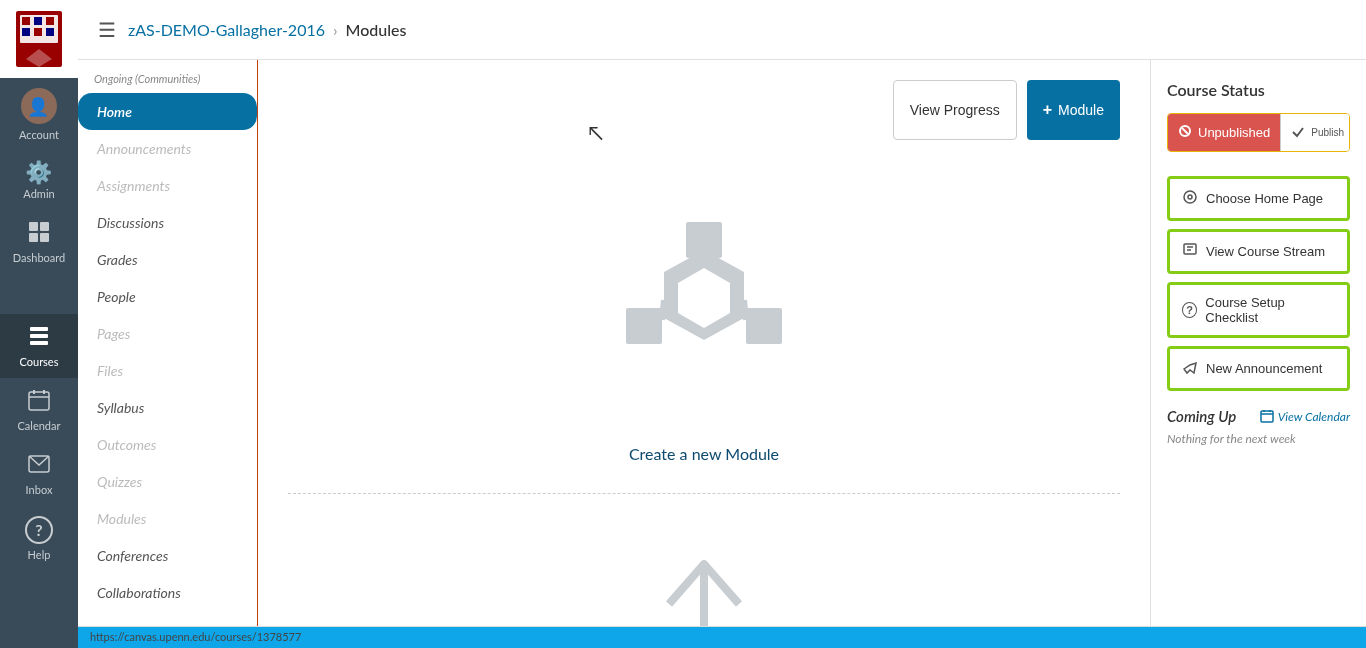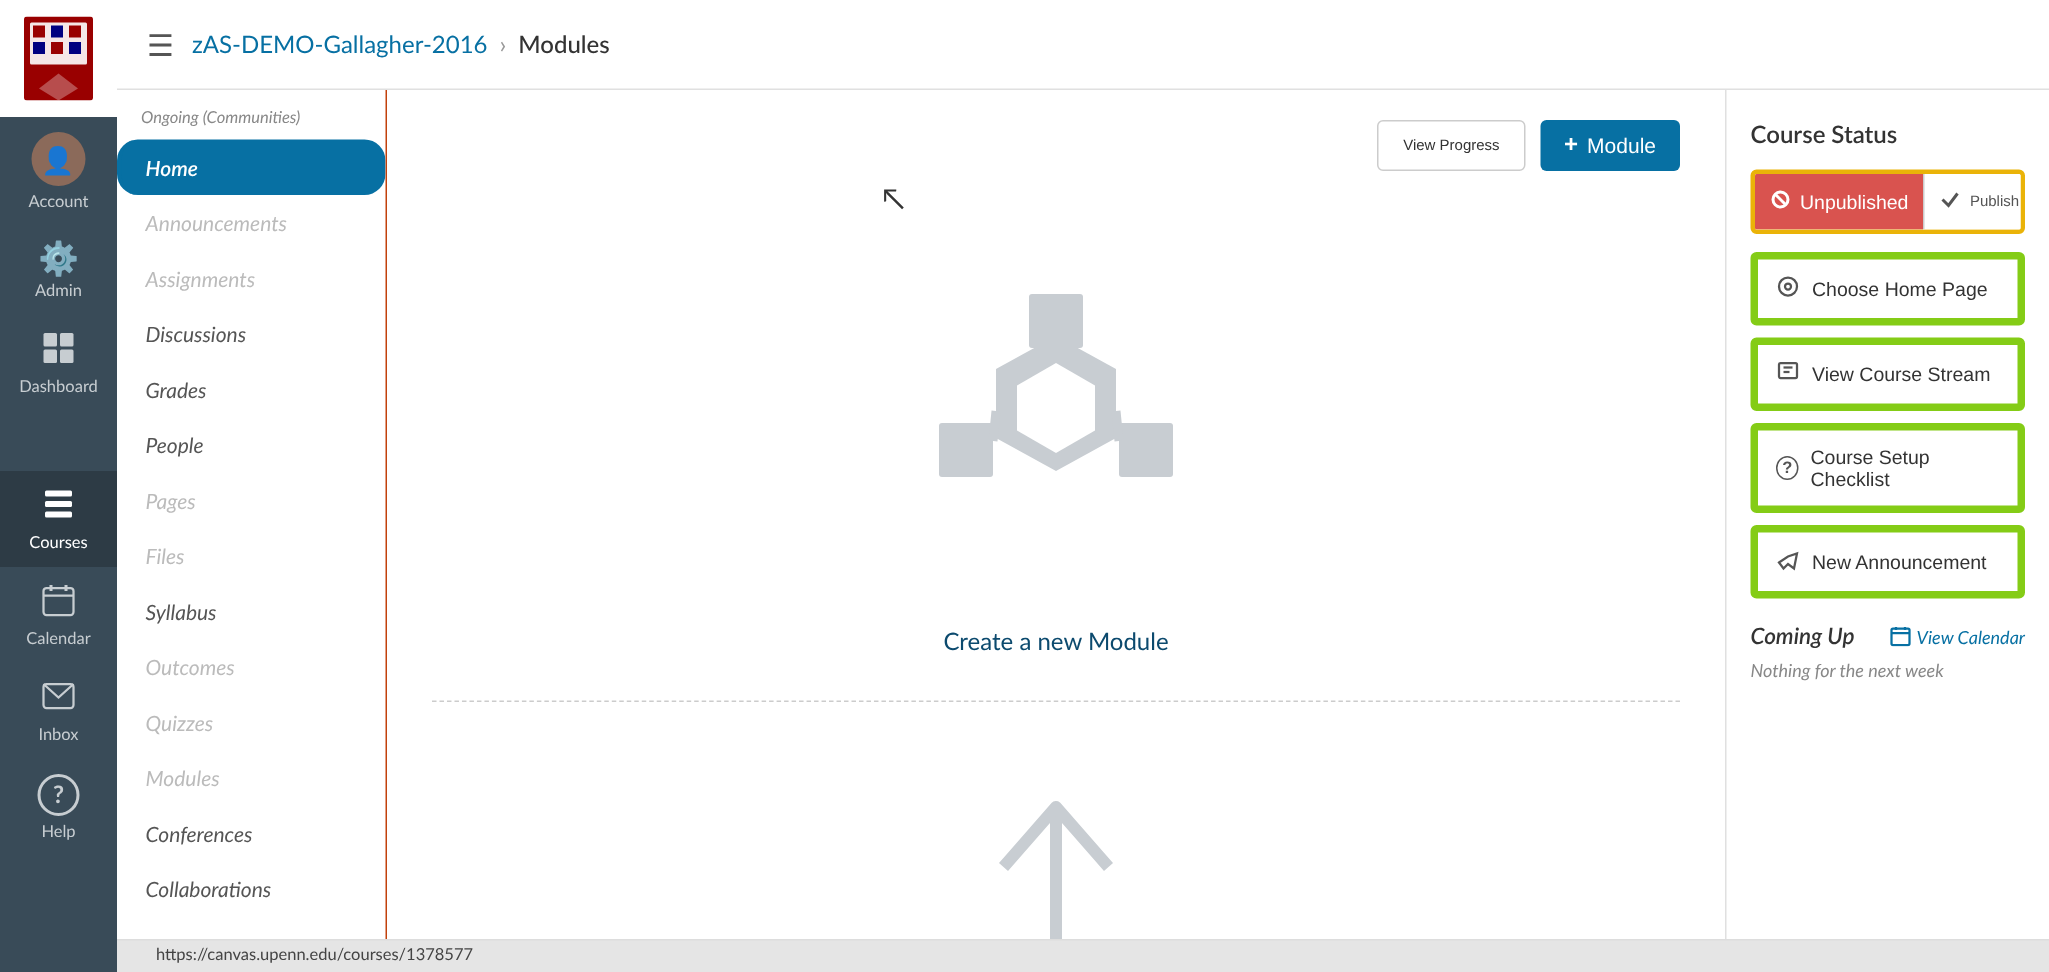--- a/index.html
+++ b/index.html
@@ -127,24 +127,24 @@
     .module-toolbar {
       display: flex;
       justify-content: flex-end;
       gap: 10px;
       margin-bottom: 20px;
     }
     .btn-view-progress {
       border: 1px solid #ccc;
       background: #fff;
       color: #333;
-      padding: 8px 16px;
+      padding: 21px 16px;
       border-radius: 4px;
       cursor: pointer;
-      font-size: 10px;
+      font-size: 14px;
     }
     .btn-add-module {
       background: #0770A3;
       color: #fff;
       border: none;
       padding: 8px 16px;
       border-radius: 4px;
       cursor: pointer;
       font-size: 14px;
       display: flex;
@@ -182,24 +182,24 @@
       padding: 20px 16px;
       overflow-y: auto;
     }
     .course-status-title {
       font-size: 16px;
       font-weight: 600;
       margin-bottom: 14px;
     }
     .status-buttons {
       display: flex;
-      margin-bottom: 12px;
+      margin-bottom: 24px;
       border-radius: 4px;
       overflow: hidden;
-      border: 3px solid #eab308;
+      border: 1px solid #eab308;
     }
     .btn-unpublished {
       flex: 1;
       background: #D9534F;
       color: #fff;
       border: none;
       padding: 10px;
       cursor: pointer;
       font-size: 13px;
       display: flex;
@@ -221,21 +221,21 @@
       justify-content: center;
       gap: 6px;
     }
 
     .sidebar-action-btn {
       display: flex;
       align-items: center;
       gap: 8px;
       width: 100%;
       background: #fff;
-      border: 5px solid #84cc16;
+      border: 3px solid #84cc16;
       border-radius: 4px;
       padding: 10px 12px;
       cursor: pointer;
       font-size: 13px;
       color: #333;
       margin-bottom: 8px;
       text-align: left;
     }
 
     .coming-up-section { margin-top: 16px; font-style: italic; }
@@ -252,25 +252,25 @@
       cursor: pointer;
       display: flex;
       align-items: center;
       gap: 4px;
     }
     .coming-up-empty { font-size: 12px; color: #888; }
 
     
     .status-bar {
       height: 22px;
-      background: #e5e5e5;
+      background: #0ea5e9;
       border-top: 1px solid #ddd;
       font-size: 11px;
       color: #444;
-      padding: 3px 26px;
+      padding: 3px 12px;
       flex-shrink: 0;
     }
 
     
     ::-webkit-scrollbar { width: 6px; }
     ::-webkit-scrollbar-track { background: #f1f1f1; }
     ::-webkit-scrollbar-thumb { background: #ccc; border-radius: 3px; }
 
     .cursor-arrow {
       position: absolute;

